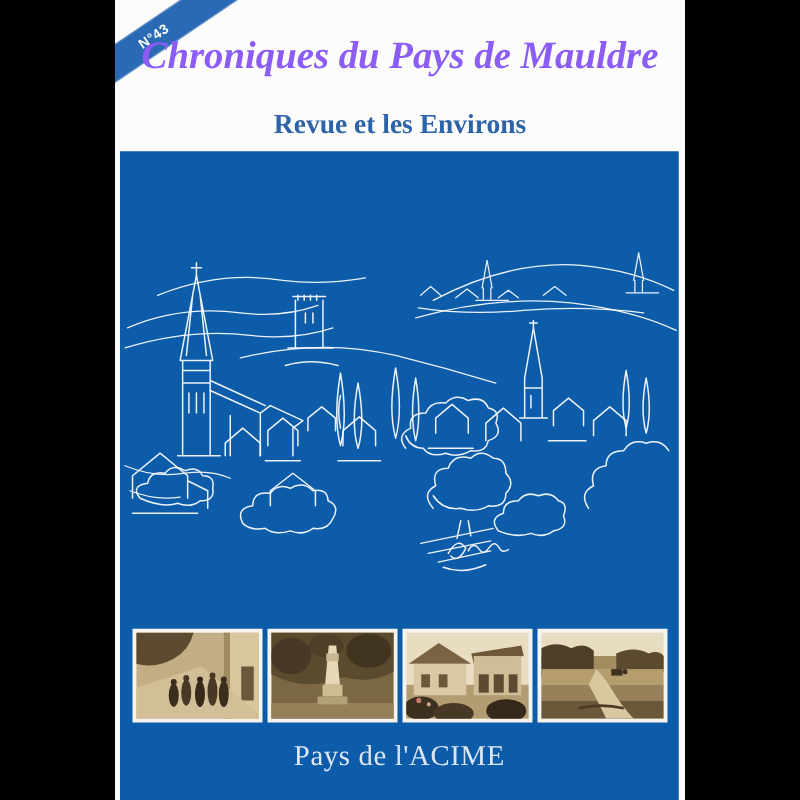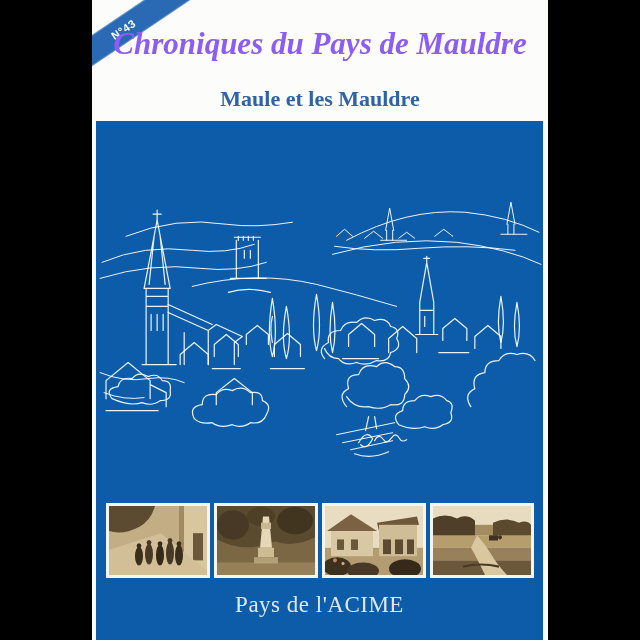--- a/index.html
+++ b/index.html
@@ -71,21 +71,21 @@
 <body>
 
 <div class="stage">
   <div class="cover">
 
     <div class="ribbon">
       <span class="num">N°43</span>
     </div>
 
     <div class="title">Chroniques du Pays de Mauldre</div>
-    <div class="subtitle">Maule et les Mauldre</div>
+    <div class="subtitle">Revue et les Environs</div>
 
     <div class="panel">
 
       <svg class="art" viewBox="0 0 446 345" fill="none" stroke="#ffffff" stroke-width="1.2" stroke-linecap="round" stroke-linejoin="round" stroke-opacity="0.92">
 
         <g stroke-width="1">
           <path d="M6,96 Q48,78 96,84 Q130,88 158,78"></path>
           <path d="M4,112 Q56,96 104,102 Q140,106 170,96"></path>
           <path d="M30,70 Q80,50 130,58 Q160,62 196,56"></path>
           <path d="M250,74 Q310,42 368,46 Q410,50 442,66"></path>

